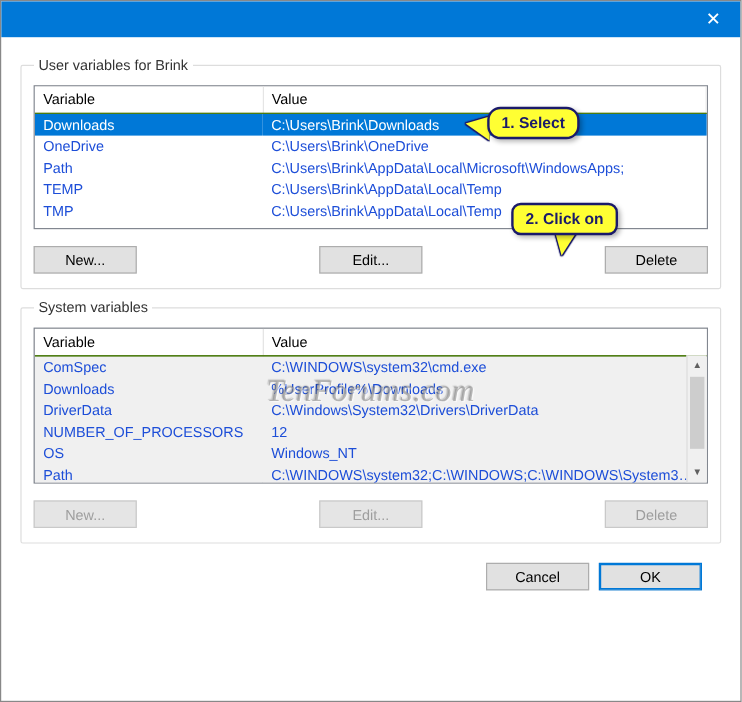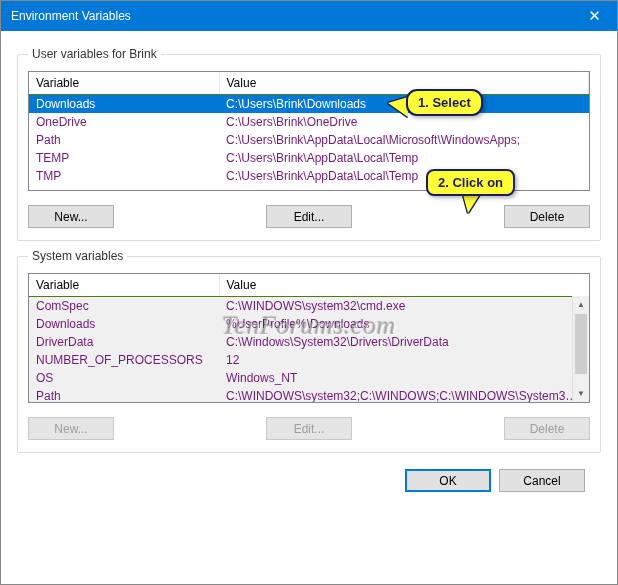--- a/index.html
+++ b/index.html
@@ -78,21 +78,21 @@
     border-bottom: 1px solid #4d7c0f;
     height: 22px;
   }
   th:first-child { width: 190px; }
   td {
     padding: 2px 7px;
     white-space: nowrap;
     overflow: hidden;
     text-overflow: ellipsis;
     font-size: 12px;
-    color: #701a75;
+    color: #1d4ed8;
     height: 17px;
   }
   tr.selected td {
     background: #0078d7;
     color: #fff;
   }
   .sys td { background: #f0f0f0; }
   .btnrow {
     display: flex;
     justify-content: space-between;
@@ -194,21 +194,20 @@
     right: 2px;
     top: 18px;
     height: 60px;
     background: #cdcdcd;
   }
 </style>
 </head>
 <body>
 
 <div class="titlebar">
-  <span>Environment Variables</span>
   <div class="close">
     <span>✕</span>
   </div>
 </div>
 
 <div class="content">
 
   <fieldset>
     <legend>User variables for Brink</legend>
 
@@ -305,18 +304,18 @@
     </div>
 
     <div class="btnrow">
       <button class="btn" disabled="">New...</button>
       <button class="btn" disabled="">Edit...</button>
       <button class="btn" disabled="">Delete</button>
     </div>
   </fieldset>
 
   <div class="bottom-btns">
+    <button class="btn">Cancel</button>
     <button class="btn primary">OK</button>
-    <button class="btn">Cancel</button>
   </div>
 
   <div class="watermark">TenForums.com</div>
 </div>
 
 </body></html>

